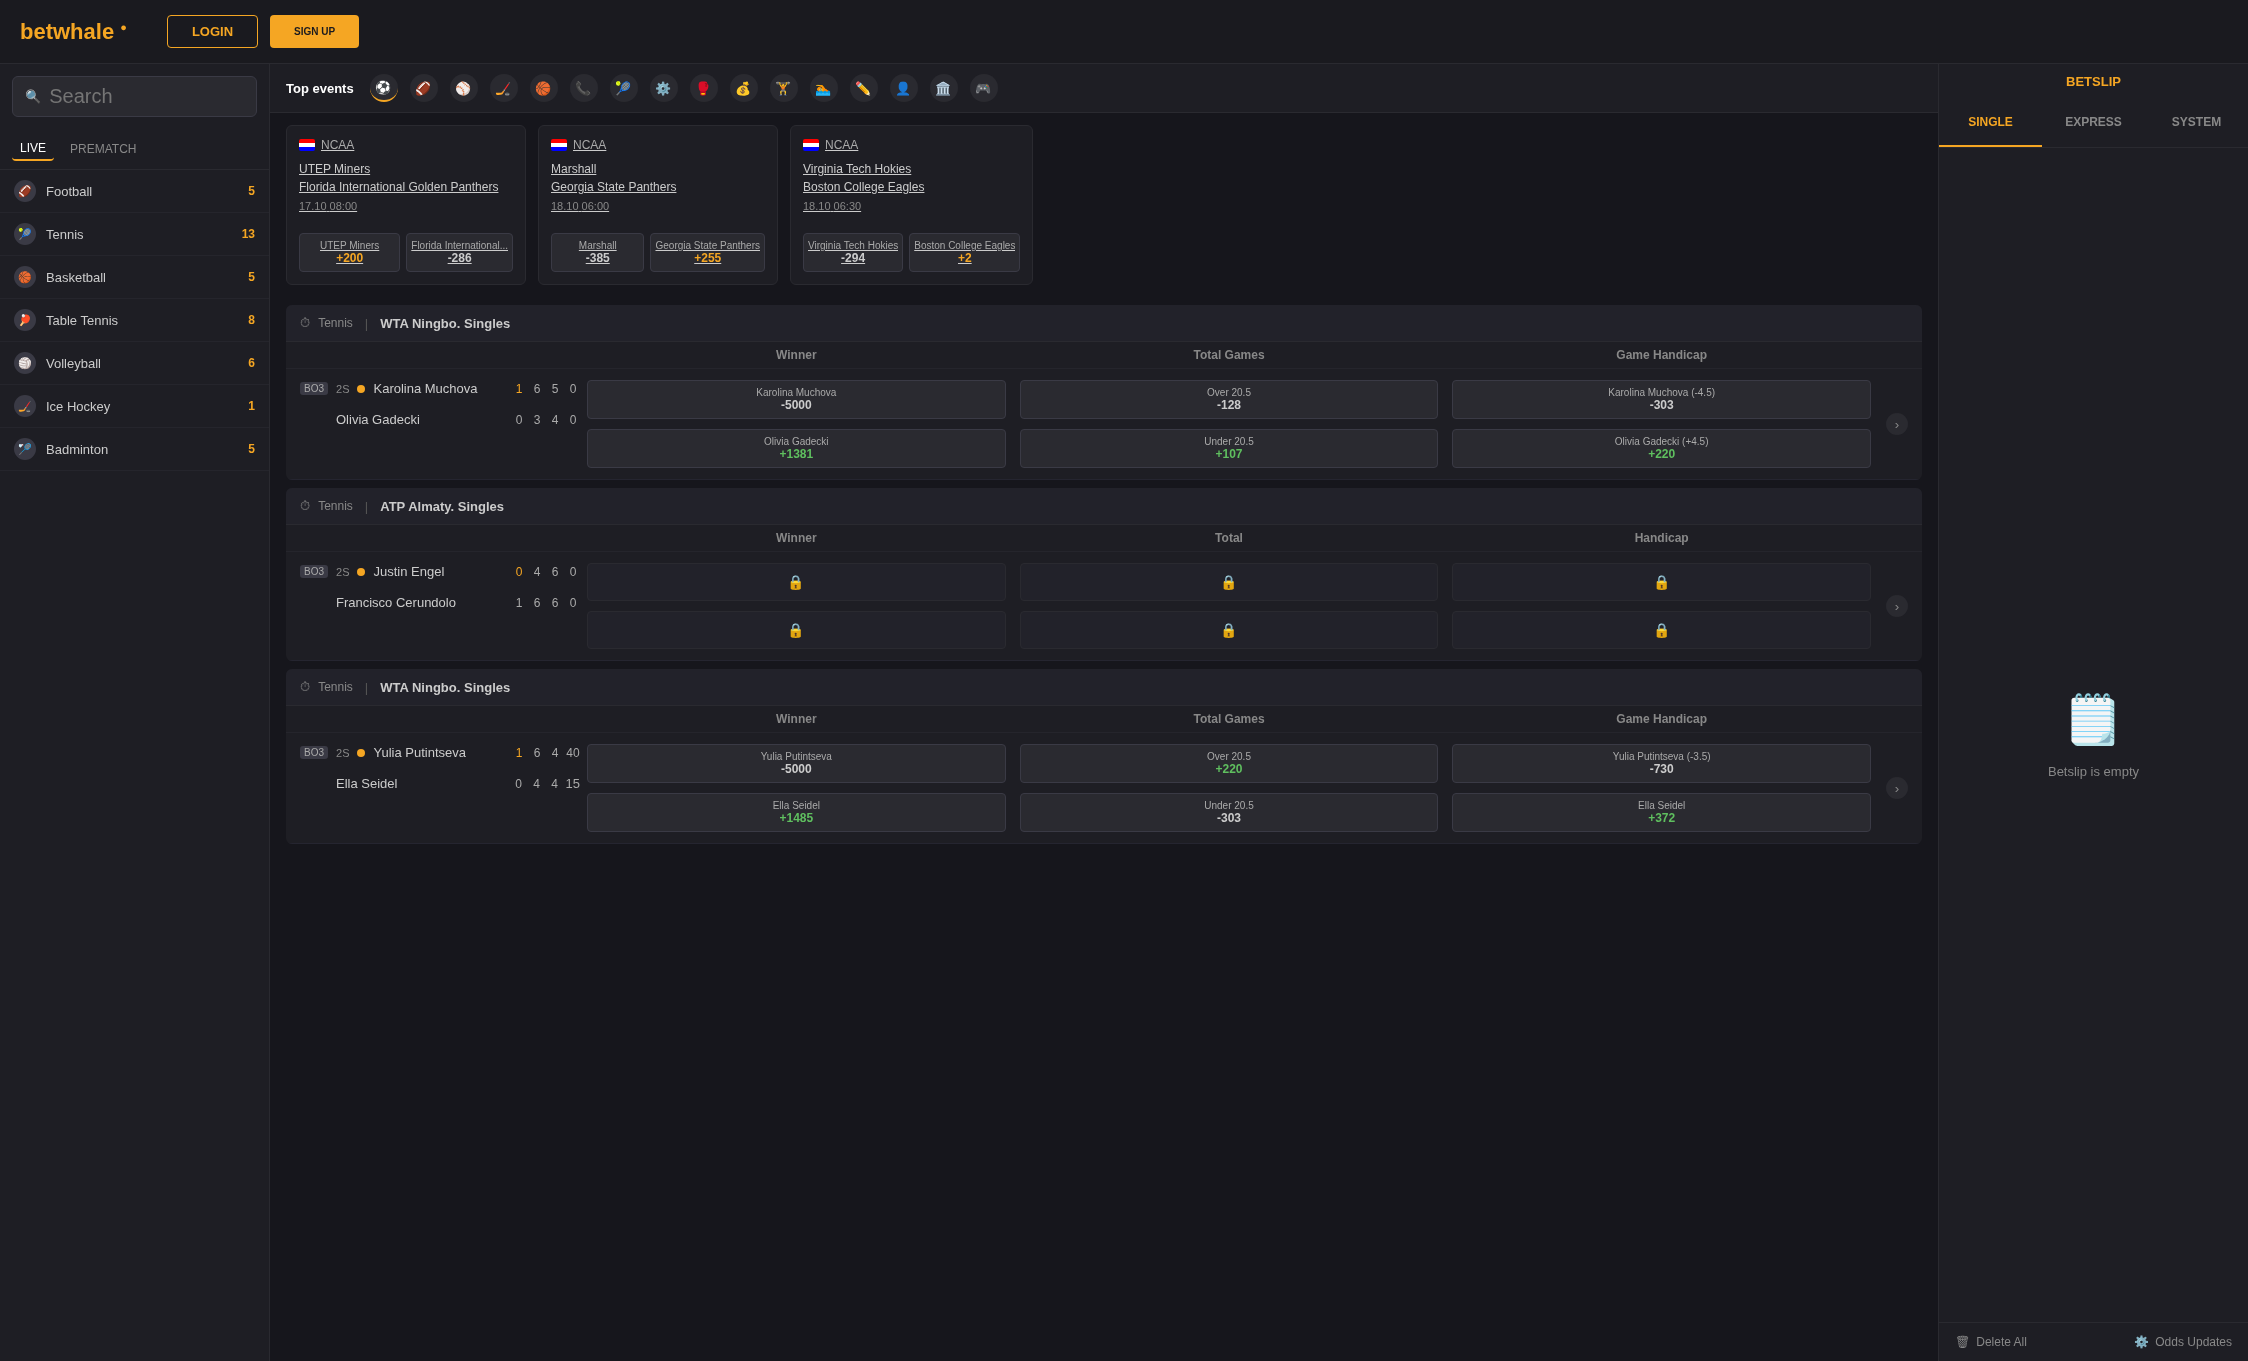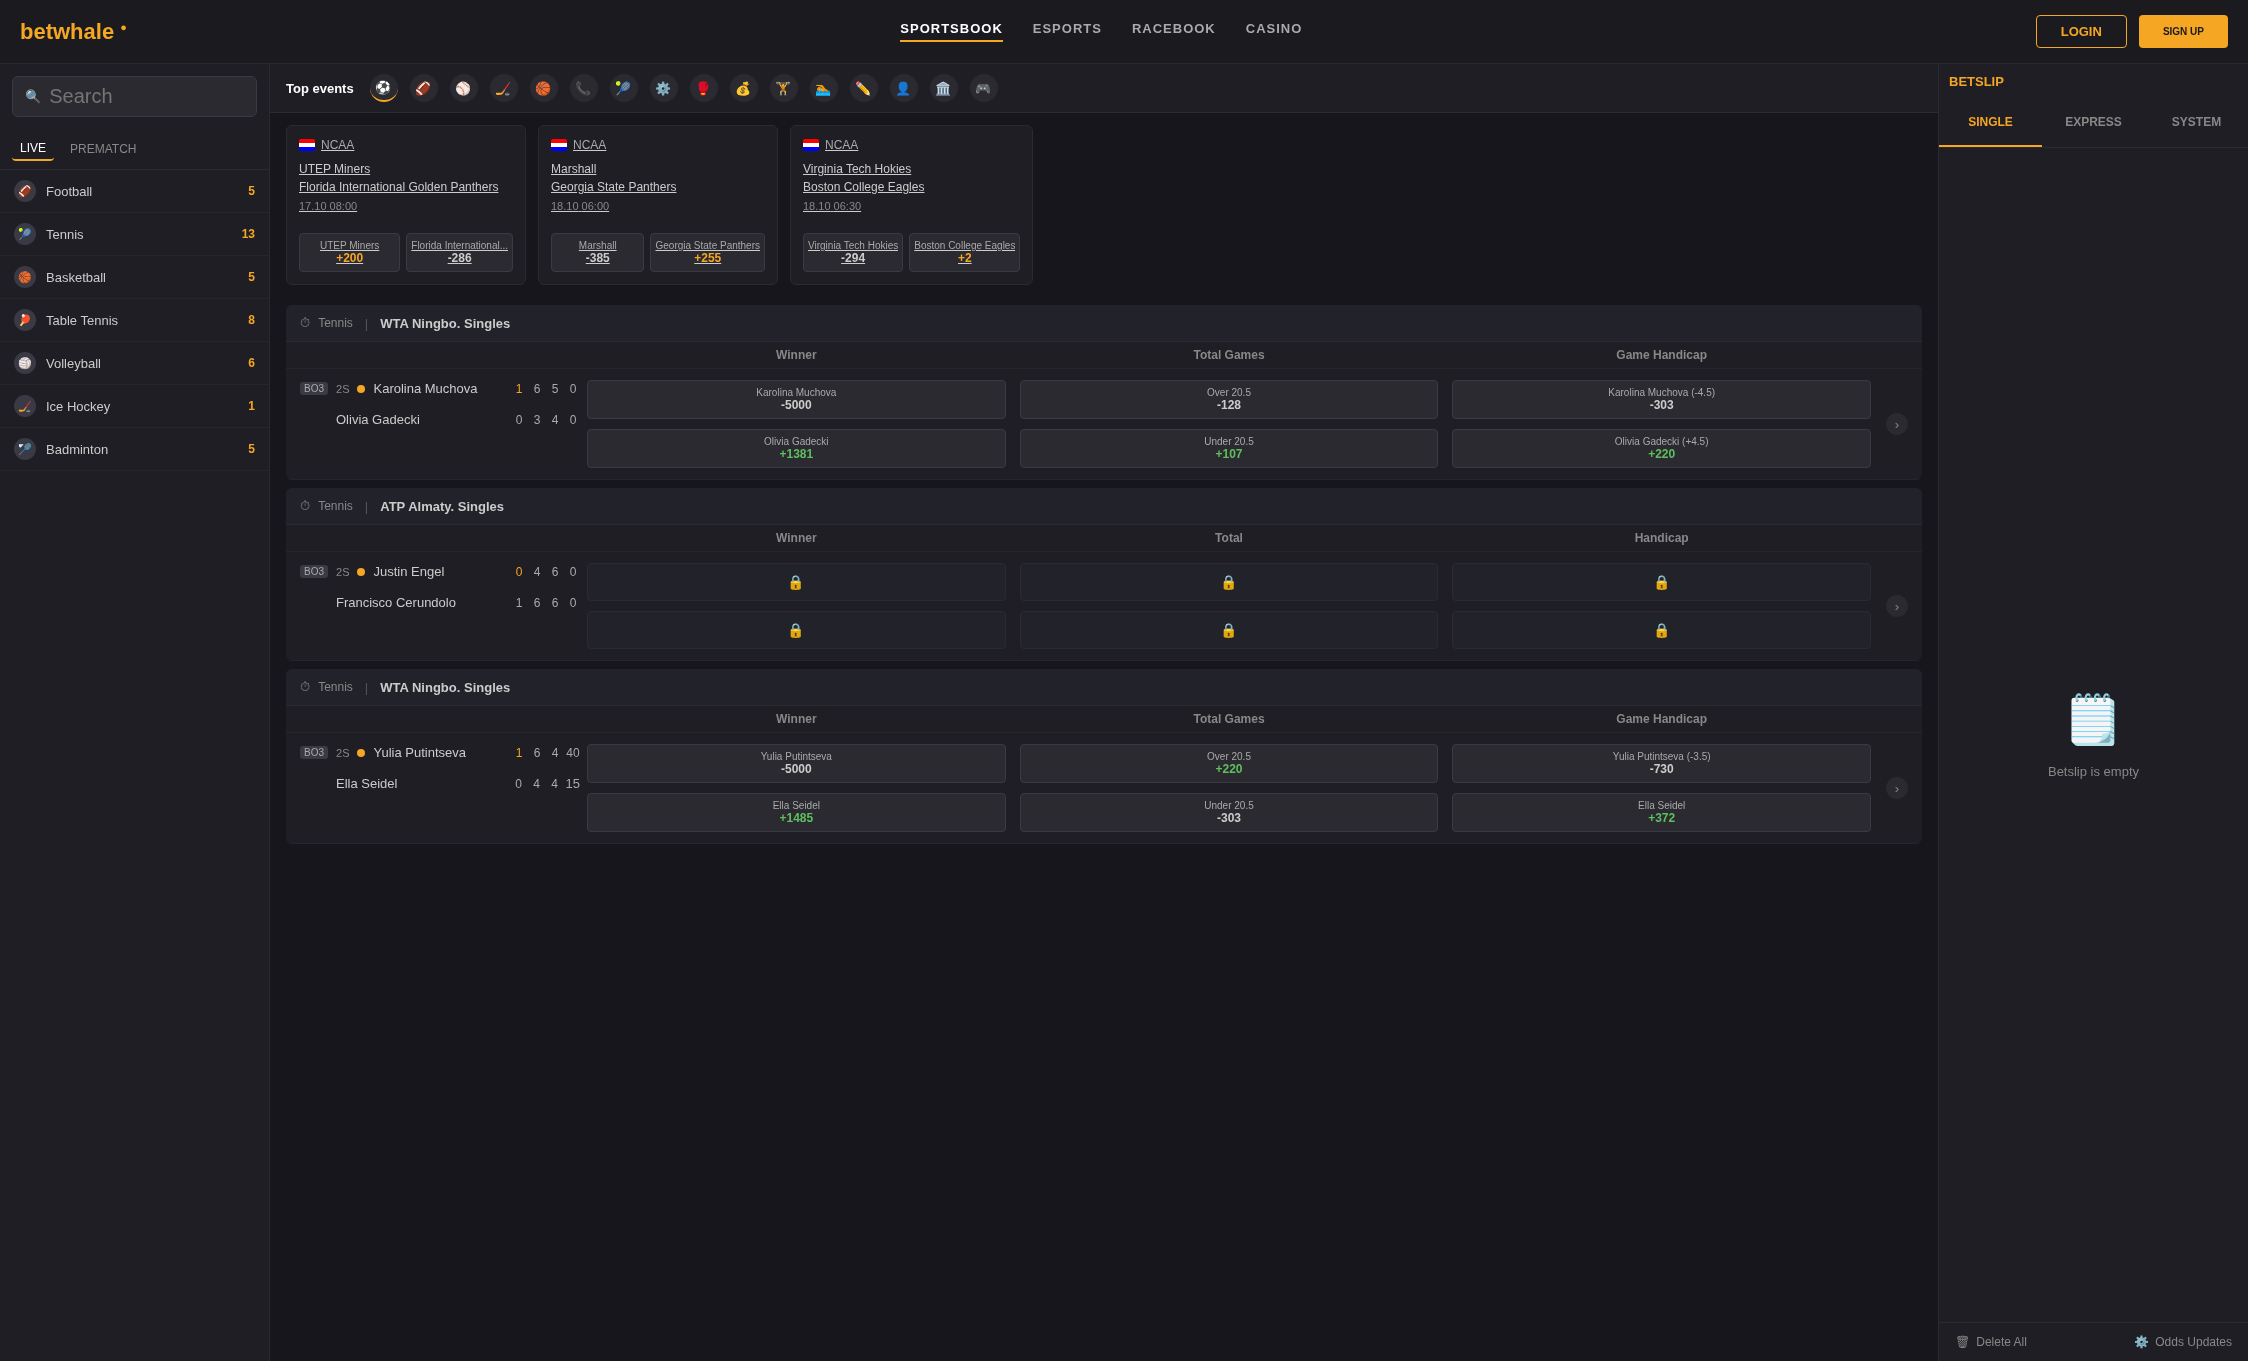--- a/index.html
+++ b/index.html
@@ -68,21 +68,21 @@
     .locked-cell { background: #22222a; border-radius: 4px; margin: 3px; padding: 10px 4px; text-align: center; display: flex; align-items: center; justify-content: center; border: 1px solid #2a2a30; }
     .serve-dot { width: 8px; height: 8px; border-radius: 50%; background: #f5a623; display: inline-block; margin-right: 4px; }
     .bo3-badge { background: #3a3a45; border-radius: 3px; padding: 1px 4px; font-size: 10px; color: #aaa; margin-right: 4px; }
     .set-num { color: #888; font-size: 11px; margin-right: 4px; }
 
     
     .right-sidebar { width: 310px; background: #1e1e24; border-left: 1px solid #2a2a30; flex-shrink: 0; display: flex; flex-direction: column; }
     .betslip-tabs { display: flex; border-bottom: 1px solid #2a2a30; }
     .betslip-tab { flex: 1; padding: 16px 0; text-align: center; font-size: 12px; font-weight: bold; color: #888; cursor: pointer; border-bottom: 2px solid transparent; }
     .betslip-tab.active { color: #f5a623; border-bottom-color: #f5a623; }
-    .betslip-title { padding: 10px; font-size: 13px; font-weight: bold; color: #f5a623; }
+    .betslip-title { text-align: center; padding: 10px; font-size: 13px; font-weight: bold; color: #f5a623; }
     .betslip-empty { flex: 1; display: flex; flex-direction: column; align-items: center; justify-content: center; gap: 16px; }
     .betslip-icon { font-size: 48px; color: #3a3a45; }
     .betslip-empty-text { color: #888; font-size: 13px; }
     .betslip-footer { padding: 12px 16px; border-top: 1px solid #2a2a30; display: flex; justify-content: space-between; align-items: center; }
     .delete-all-btn { display: flex; align-items: center; gap: 6px; color: #888; font-size: 12px; cursor: pointer; background: none; border: none; }
     .odds-updates-btn { display: flex; align-items: center; gap: 6px; color: #888; font-size: 12px; cursor: pointer; background: none; border: none; }
 
     
     .odds-selector { display: flex; align-items: center; gap: 8px; }
     .odds-label-text { color: #888; font-size: 12px; }
@@ -91,26 +91,20 @@
     .view-select { background: #2a2a30; border: 1px solid #3a3a45; color: #ccc; padding: 4px 8px; border-radius: 4px; font-size: 12px; cursor: pointer; }
     .top-bar-right { display: flex; align-items: center; gap: 20px; padding: 8px 16px; background: #1e1e24; border-bottom: 1px solid #2a2a30; justify-content: flex-end; }
   </style>
 </head>
 <body>
 
 <div class="header">
   <div class="logo">
     <span>bet</span><span style="color:#f5a623">whale</span>
     <span style="font-size:11px; color:#f5a623; vertical-align:super;">●</span>
-  </div>
-  <div class="nav-links">
-    <a class="nav-link active">SPORTSBOOK</a>
-    <a class="nav-link">ESPORTS</a>
-    <a class="nav-link">RACEBOOK</a>
-    <a class="nav-link">CASINO</a>
   </div>
   <div class="header-actions">
     <button class="btn-login">LOGIN</button>
     <button class="btn-signup">SIGN UP</button>
   </div>
 </div>
 
 <div class="main-layout">
 
   <div class="left-sidebar">

